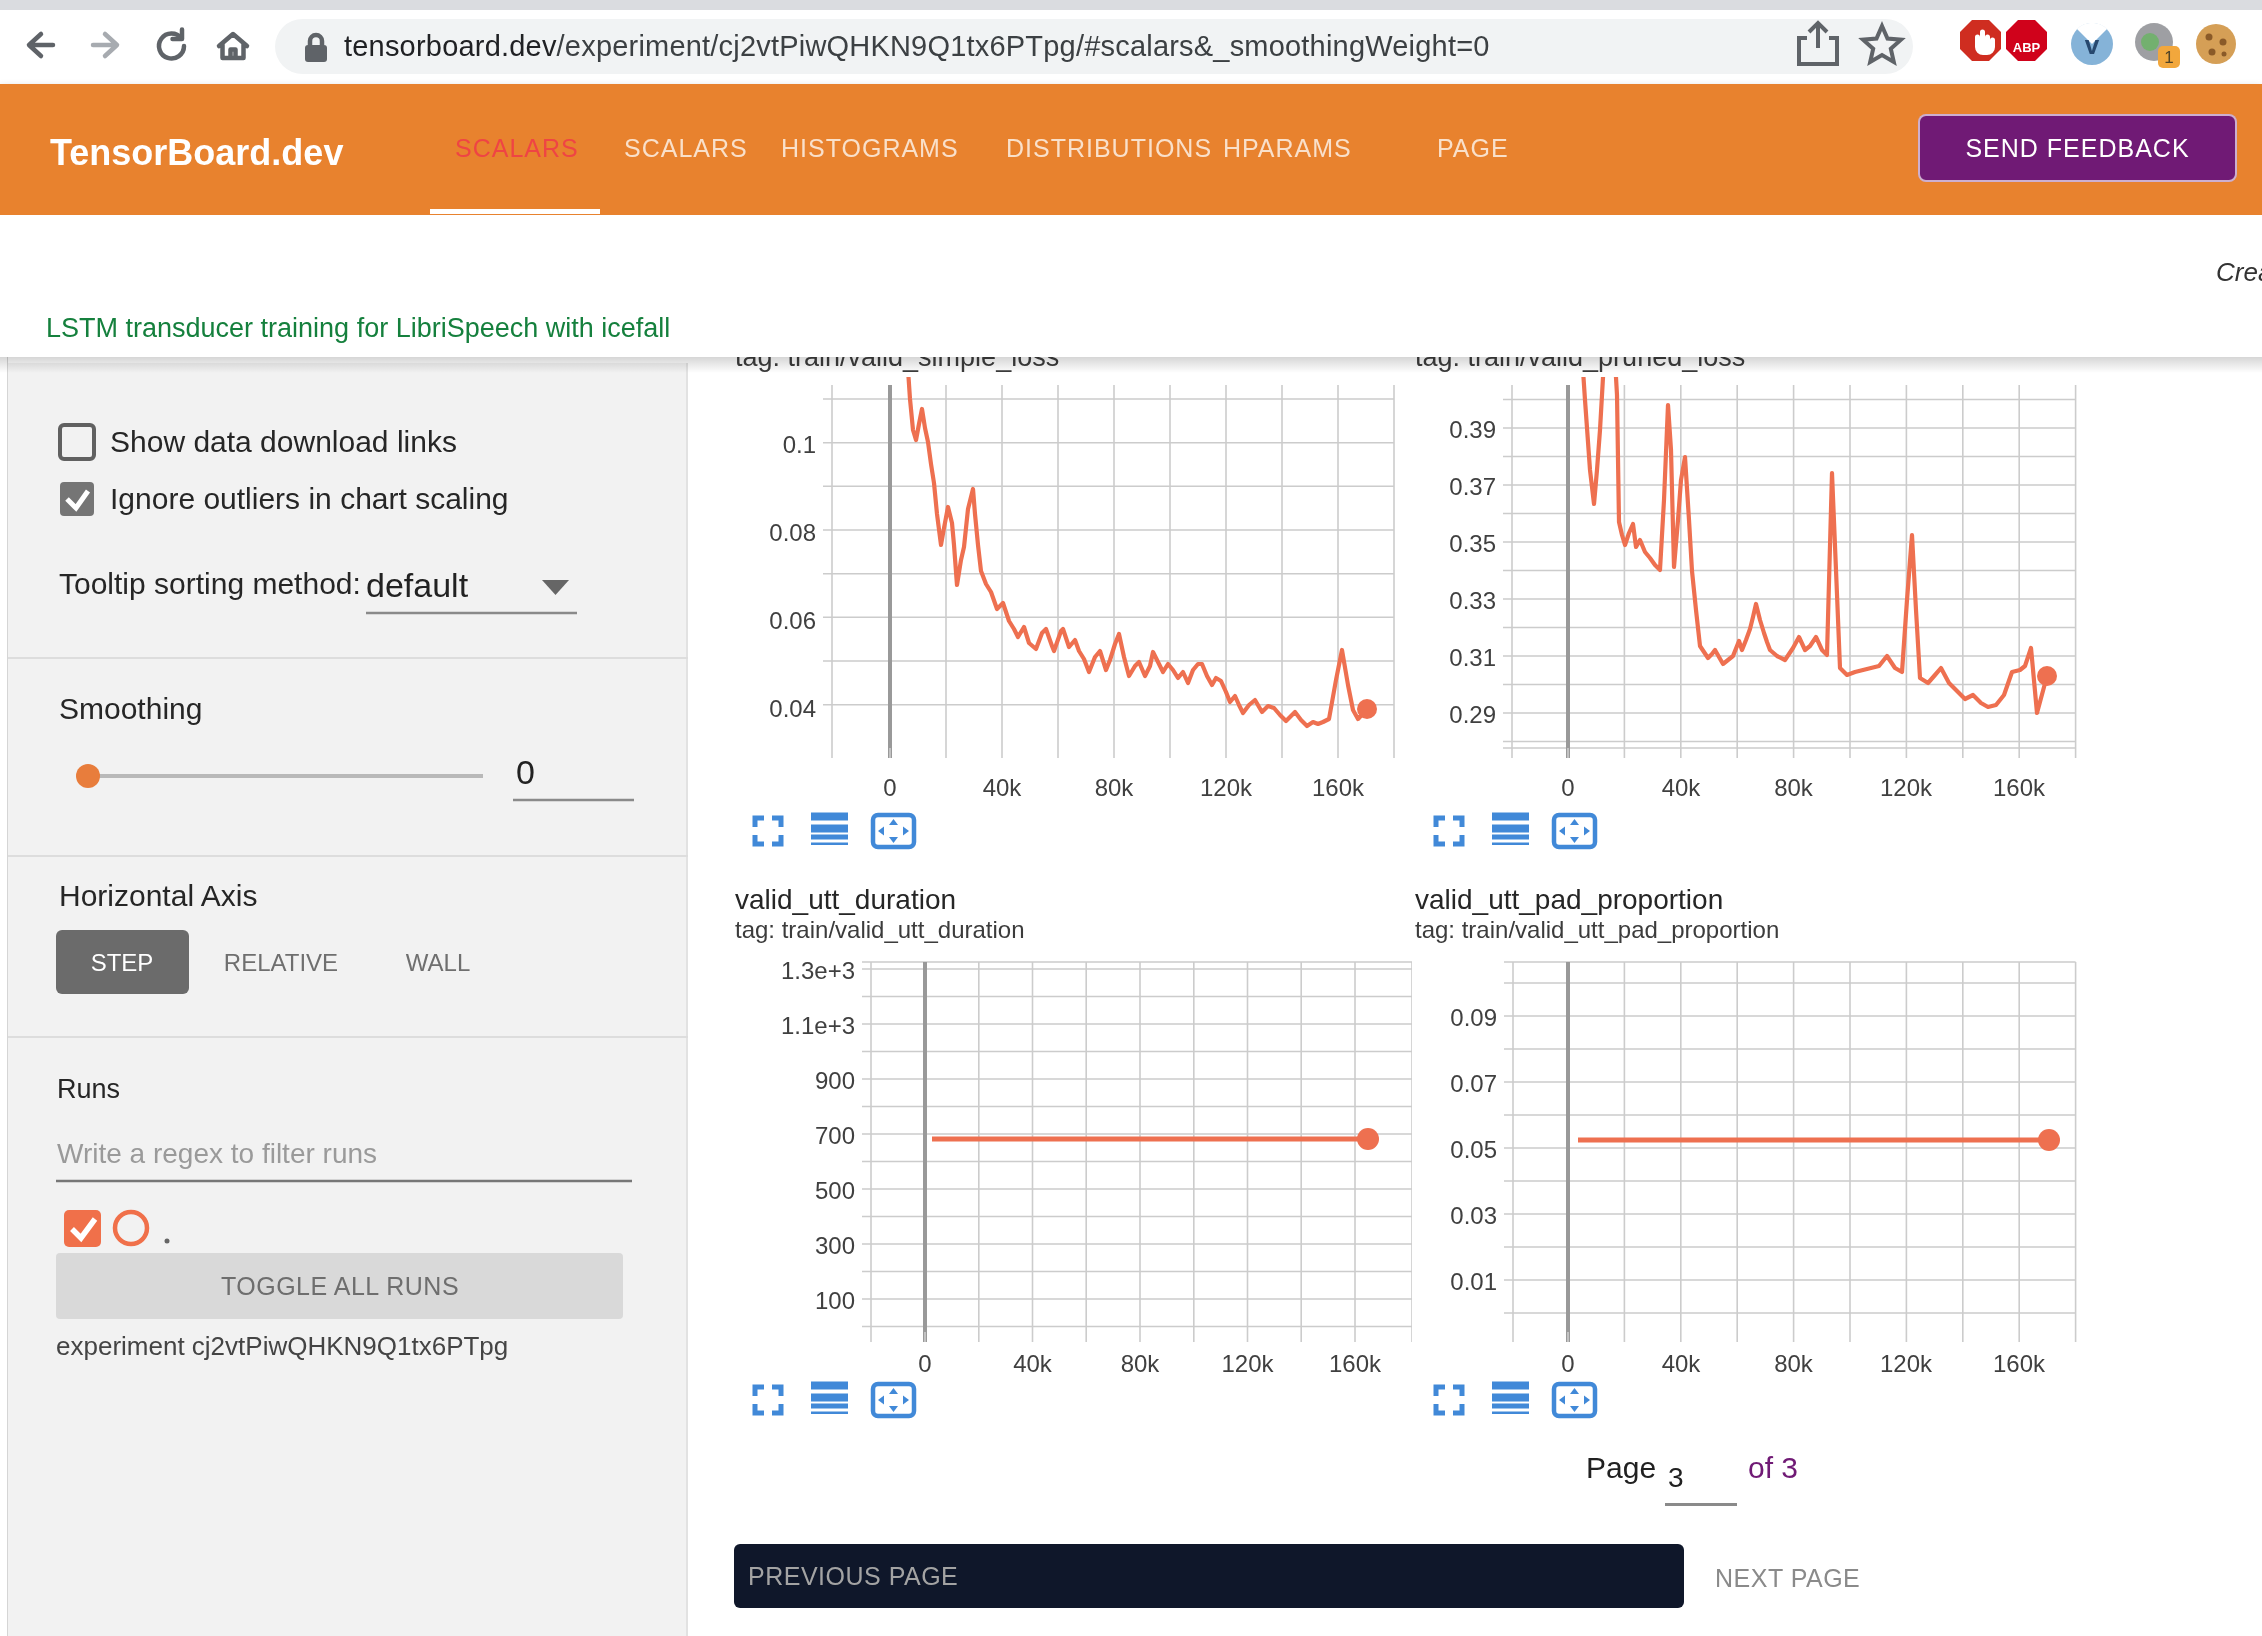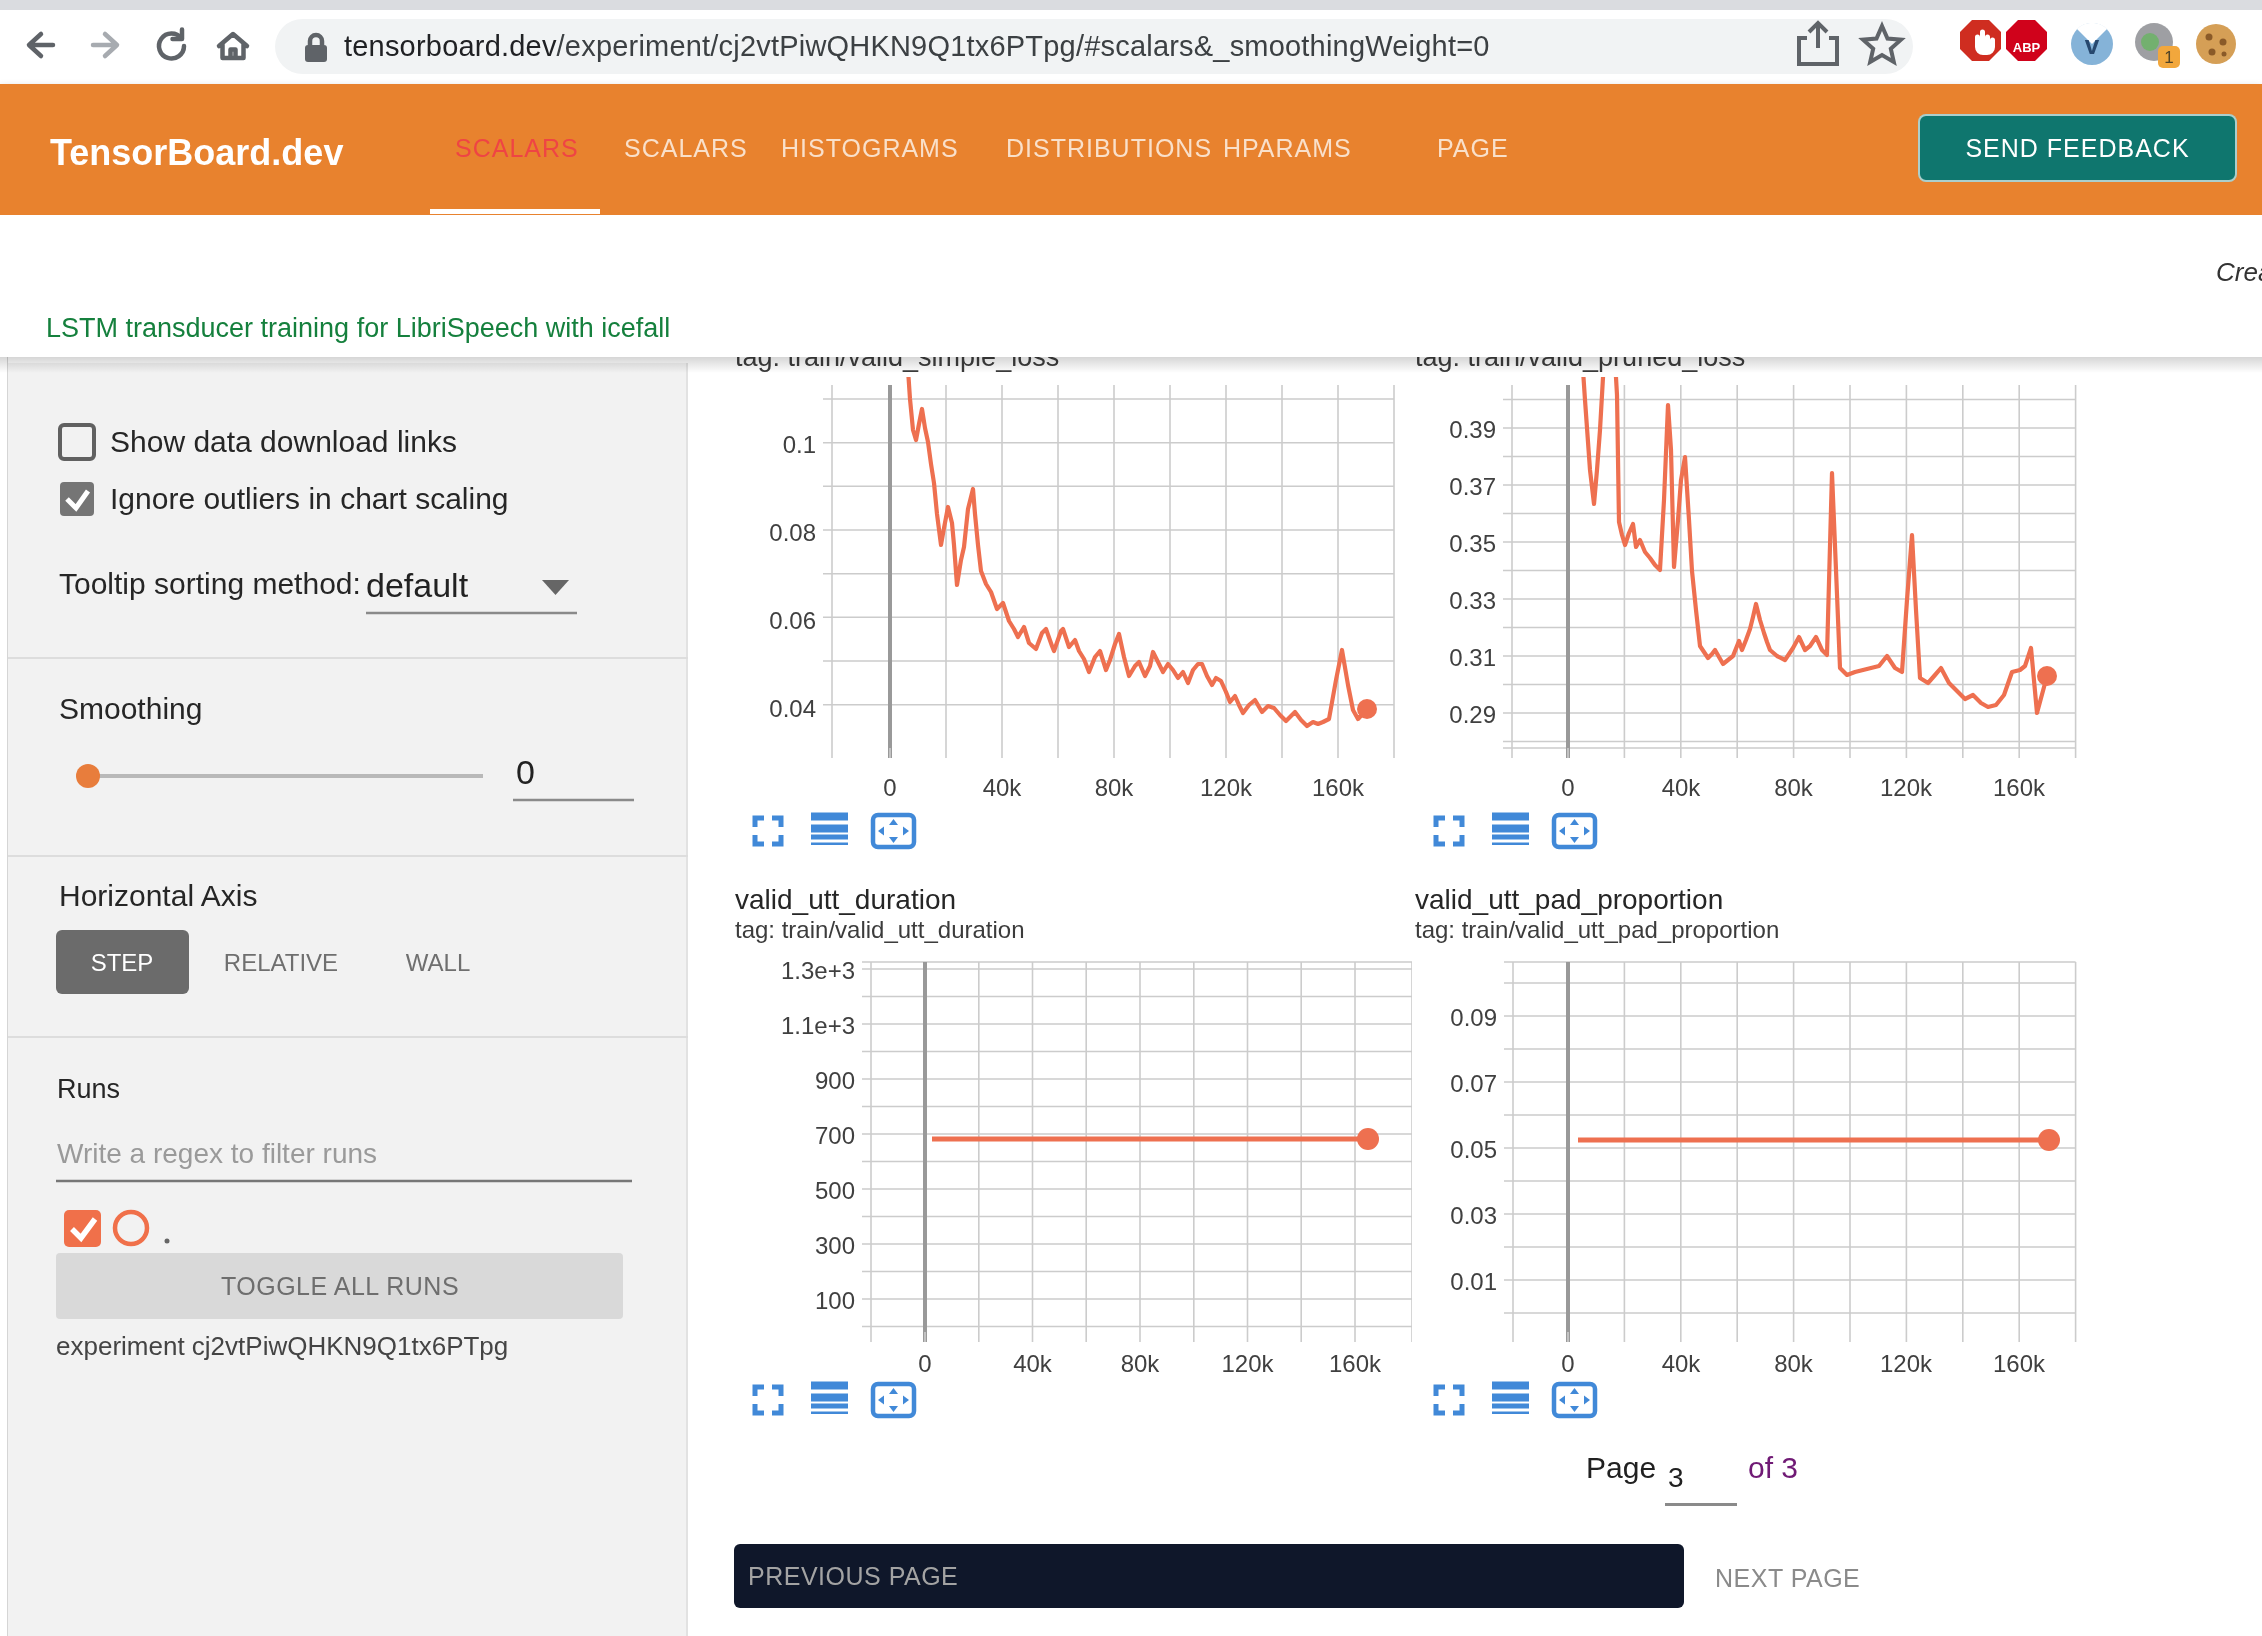--- a/index.html
+++ b/index.html
@@ -51,21 +51,21 @@
 <div class="abs" style="left:50px;top:132px;font-size:36px;font-weight:bold;color:#fff">TensorBoard.dev</div>
 <div class="abs" style="left:0;top:134px;width:2262px;font-size:25px;color:rgba(255,255,255,0.75);letter-spacing:1px">
  <span class="abs" style="left:455px;color:#ef4444">SCALARS</span>
  <span class="abs" style="left:624px">SCALARS</span>
  <span class="abs" style="left:781px">HISTOGRAMS</span>
  <span class="abs" style="left:1006px">DISTRIBUTIONS</span>
  <span class="abs" style="left:1223px">HPARAMS</span>
  <span class="abs" style="left:1437px">PAGE</span>
 </div>
 <div class="abs" style="left:430px;top:209px;width:170px;height:5px;background:#fff"></div>
-<div class="abs" style="left:1918px;top:114px;width:319px;height:68px;background:#0f766e;border:2px solid rgba(255,255,255,0.65);border-radius:8px;color:#fff;font-size:25px;letter-spacing:1px;text-align:center;line-height:64px">SEND FEEDBACK</div>
+<div class="abs" style="left:1918px;top:114px;width:319px;height:68px;background:#701a75;border:2px solid rgba(255,255,255,0.65);border-radius:8px;color:#fff;font-size:25px;letter-spacing:1px;text-align:center;line-height:64px">SEND FEEDBACK</div>
 
 <div class="abs" style="left:0;top:215px;width:2262px;height:142px;background:#fff;z-index:5"></div>
 <div class="abs" style="left:2216px;top:257px;font-size:26px;font-style:italic;color:#333;z-index:6">Crea</div>
 <div class="abs" style="left:46px;top:313px;font-size:27px;color:#15803d;z-index:6">LSTM transducer training for LibriSpeech with icefall</div>
 <div class="abs" style="left:0;top:357px;width:2262px;height:16px;background:linear-gradient(rgba(0,0,0,0.16),rgba(0,0,0,0));z-index:4"></div>
 
 <div class="abs" style="left:735px;top:344px;font-size:27px;line-height:27px;color:#3c3c3c">tag: train/valid_simple_loss</div>
 <div class="abs" style="left:1415px;top:344px;font-size:27px;line-height:27px;color:#3c3c3c">tag: train/valid_pruned_loss</div>
 
 <div class="abs" style="left:8px;top:363px;width:680px;height:1273px;background:#f2f2f2;border-right:2px solid #e2e2e2"></div>

